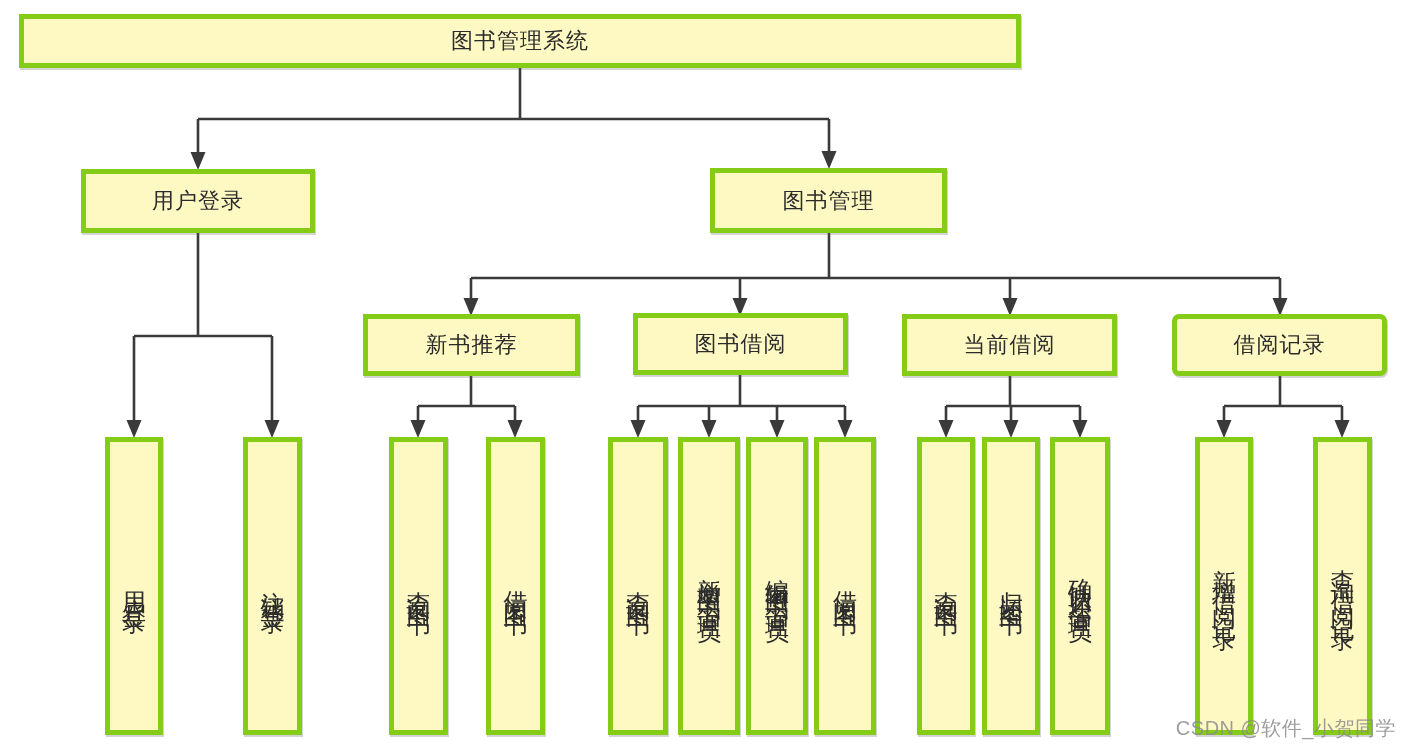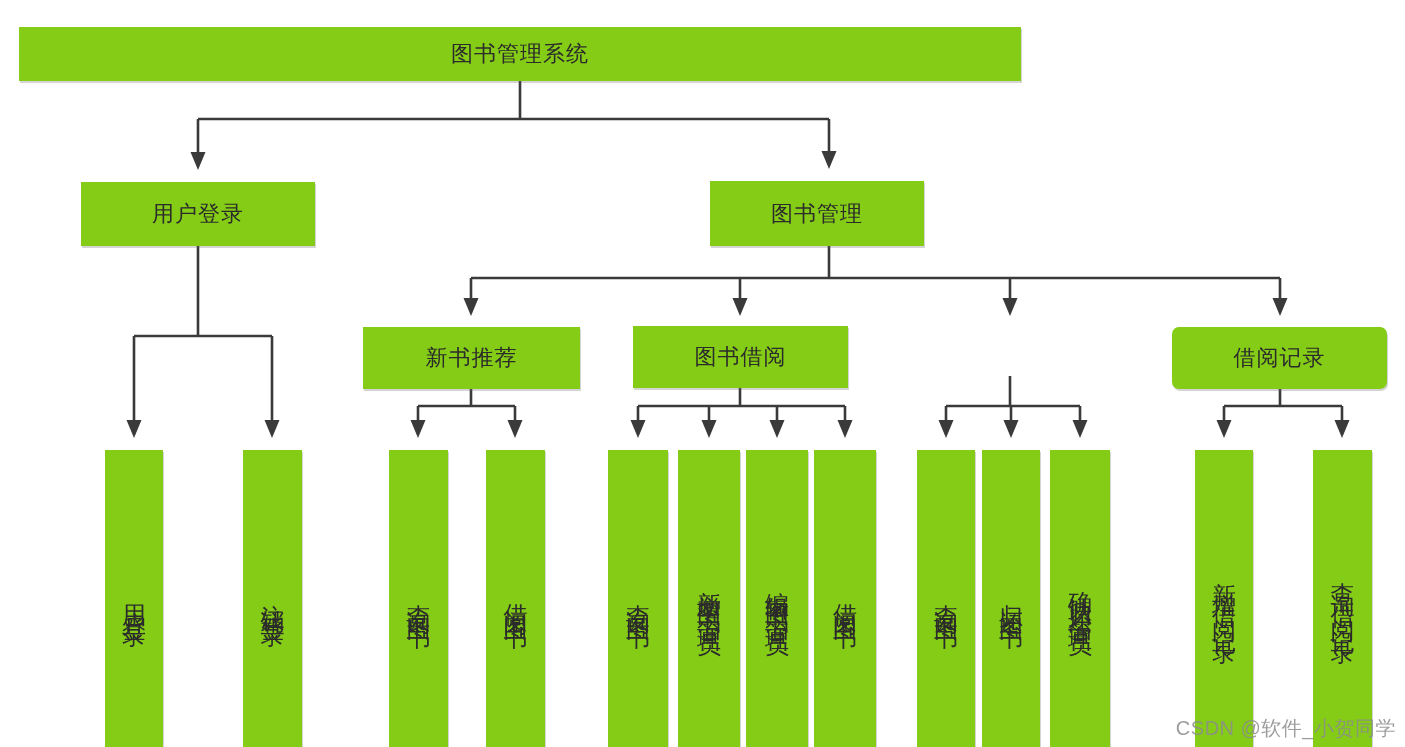--- a/index.html
+++ b/index.html
@@ -18,29 +18,28 @@
   #connectors {
     position: absolute;
     left: 0; top: 0;
     width: 1405px;
     height: 747px;
     z-index: 1;
   }
   .node {
     position: absolute;
     box-sizing: border-box;
-    background: #84cc16;
+    background: #fef9c3;
     border: 5px solid #84cc16;
     box-shadow: 1px 2px 0 rgba(100,100,100,0.28);
     display: flex;
     align-items: center;
     justify-content: center;
     z-index: 2;
     color: #2b2b2b;
-    margin-top: 13px;
   }
   .hbox .label {
     font-size: 22px;
     letter-spacing: 1px;
     white-space: nowrap;
   }
   .vbox .label {
     writing-mode: vertical-rl;
     text-orientation: mixed;
     font-size: 24px;
@@ -115,29 +114,32 @@
     </g>
   </svg>
 
   <div class="node hbox" style="left:19px; top:14px; width:1002px; height:54px;">
     <span class="label">图书管理系统</span>
   </div>
 
   <div class="node hbox" style="left:81px; top:169px; width:234px; height:64px;">
     <span class="label">用户登录</span>
   </div>
-  <div class="node hbox" style="left:710px; top:168px; width:214px; height:65px;">
+  <div class="node hbox" style="left:710px; top:168px; width:237px; height:65px;">
     <span class="label">图书管理</span>
   </div>
 
   <div class="node hbox" style="left:363px; top:314px; width:217px; height:62px;text-align:center;">
     <span class="label">新书推荐</span>
   </div>
   <div class="node hbox" style="left:633px; top:313px; width:215px; height:62px;">
     <span class="label">图书借阅</span>
+  </div>
+  <div class="node hbox" style="left:902px; top:314px; width:215px; height:62px;">
+    <span class="label">当前借阅</span>
   </div>
   <div class="node hbox" style="left:1172px; top:314px; width:215px; height:62px;border-radius:7px;">
     <span class="label">借阅记录</span>
   </div>
 
   <div class="node vbox" style="left:105px; top:437px; width:58px; height:298px;">
     <span class="label ls-short">用户登录</span>
   </div>
   <div class="node vbox" style="left:243px; top:437px; width:59px; height:298px;">
     <span class="label ls-short">注销登录</span>

